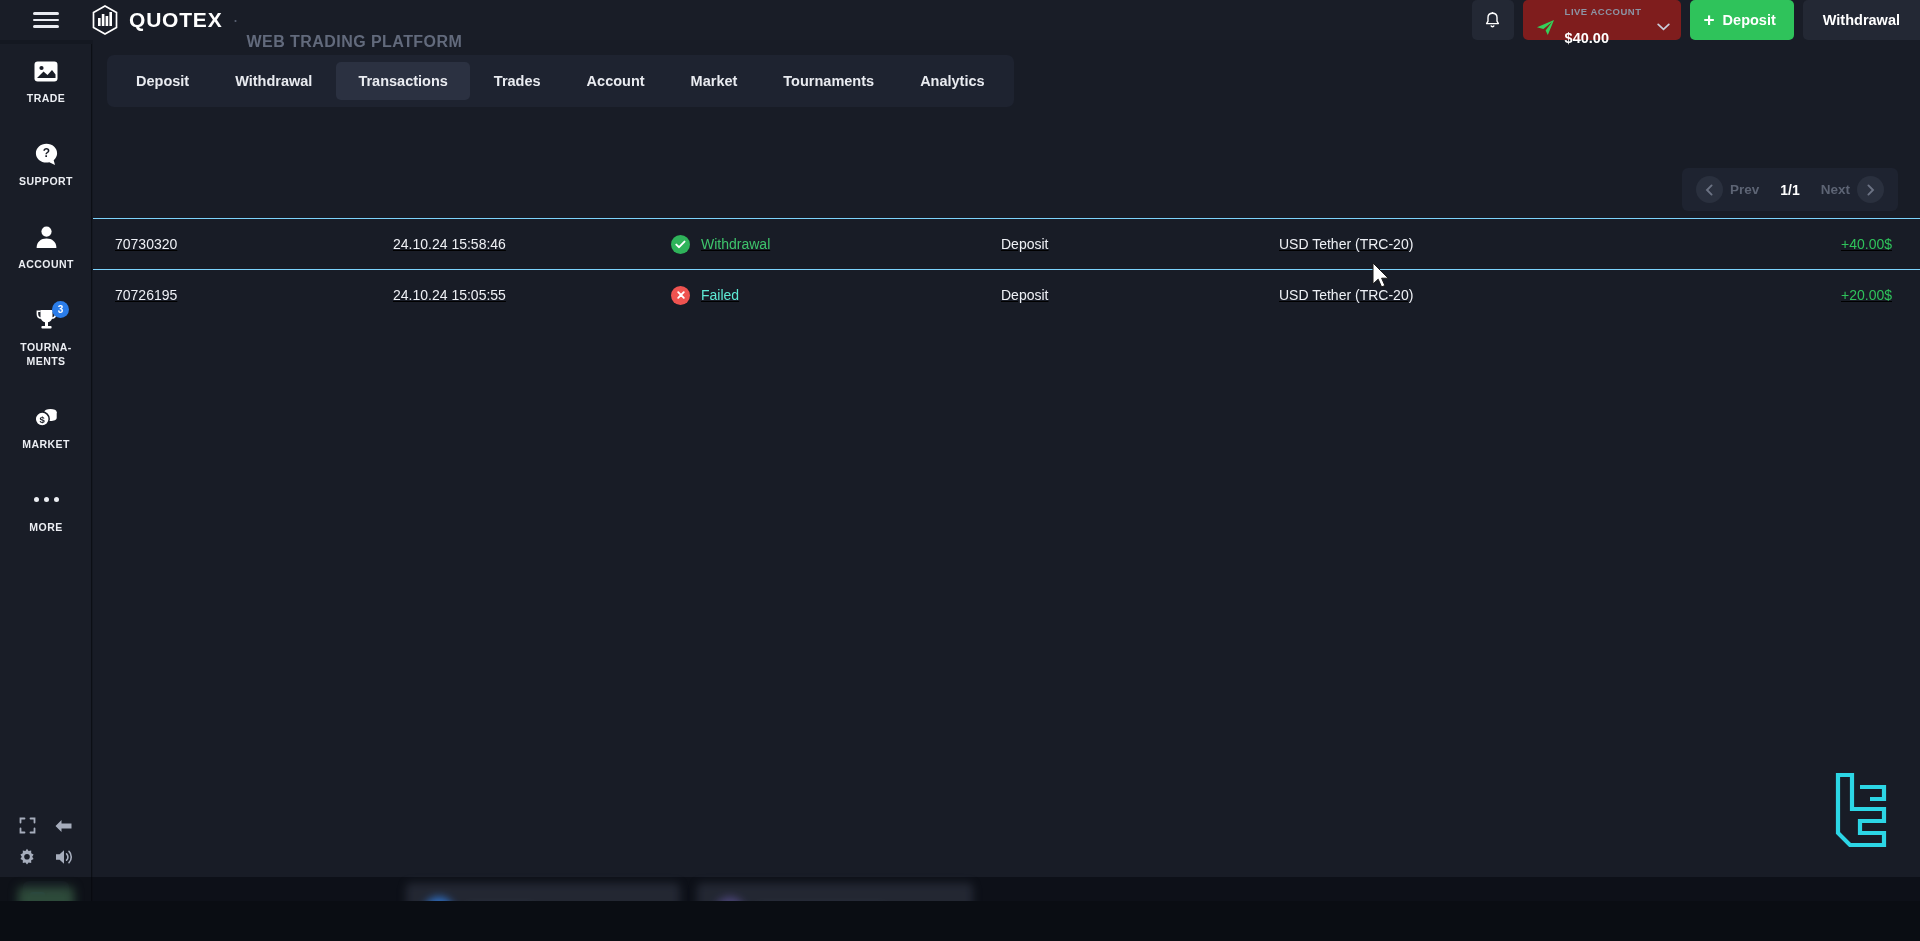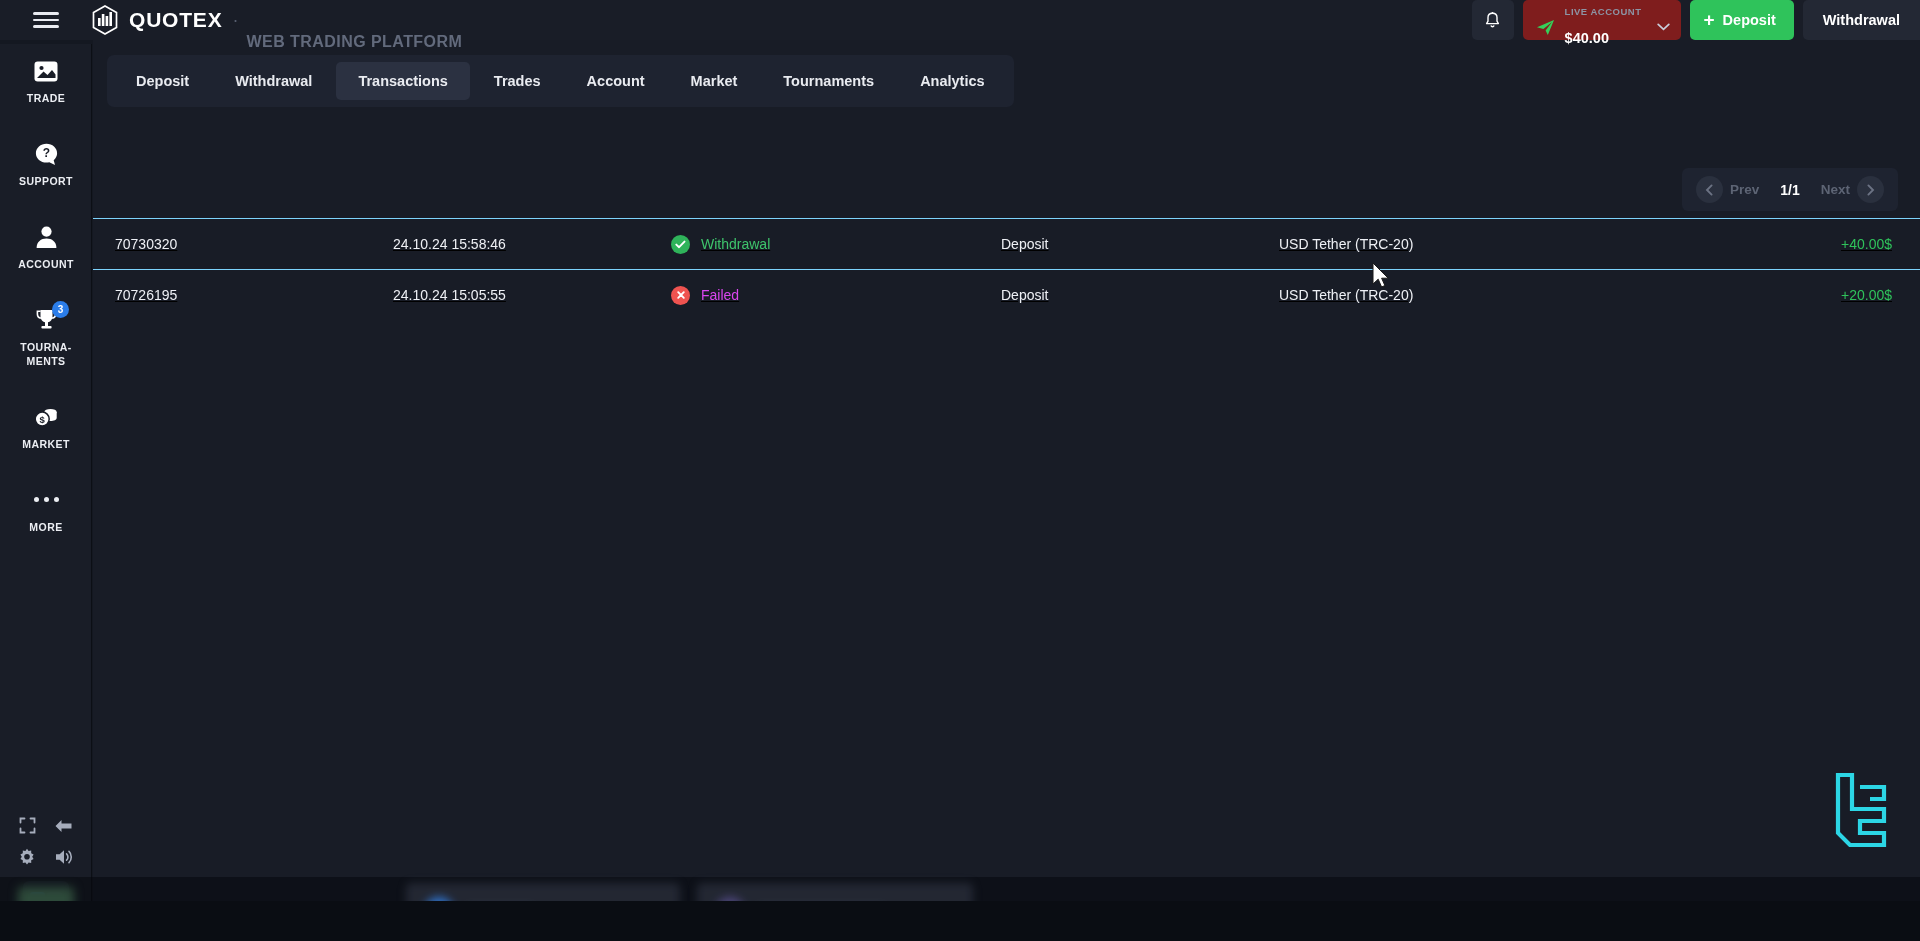--- a/index.html
+++ b/index.html
@@ -146,21 +146,21 @@
   .c-system  { flex:1 1 auto; }
   .c-amount  { width:170px; flex:none; justify-content:flex-end; text-align:right; }
   .amount-pos { color:#2fc35b; font-size:14px; }
 
   .st { display:flex; align-items:center; gap:11px; }
   .st-ico { width:19px; height:19px; border-radius:50%; display:flex; align-items:center; justify-content:center; flex:none; }
   .st-ok { background:#2fb35a; }
   .st-bad { background:#ef5350; }
   .st-txt { font-size:14px; }
   .st-txt.ok { color:#3ec46c; }
-  .st-txt.bad { color:#d946ef; }
+  .st-txt.bad { color:#5eead4; }
 
   
   .watermark { position:absolute; right:28px; bottom:52px; width:62px; height:78px; opacity:.95; }
 
   
   .cursor { position:absolute; left:1371px; top:262px; width:20px; height:30px; z-index:60; pointer-events:none; }
 
   
   .bottomstrip {
     position:absolute; left:0; bottom:0; width:1920px; height:40px;

